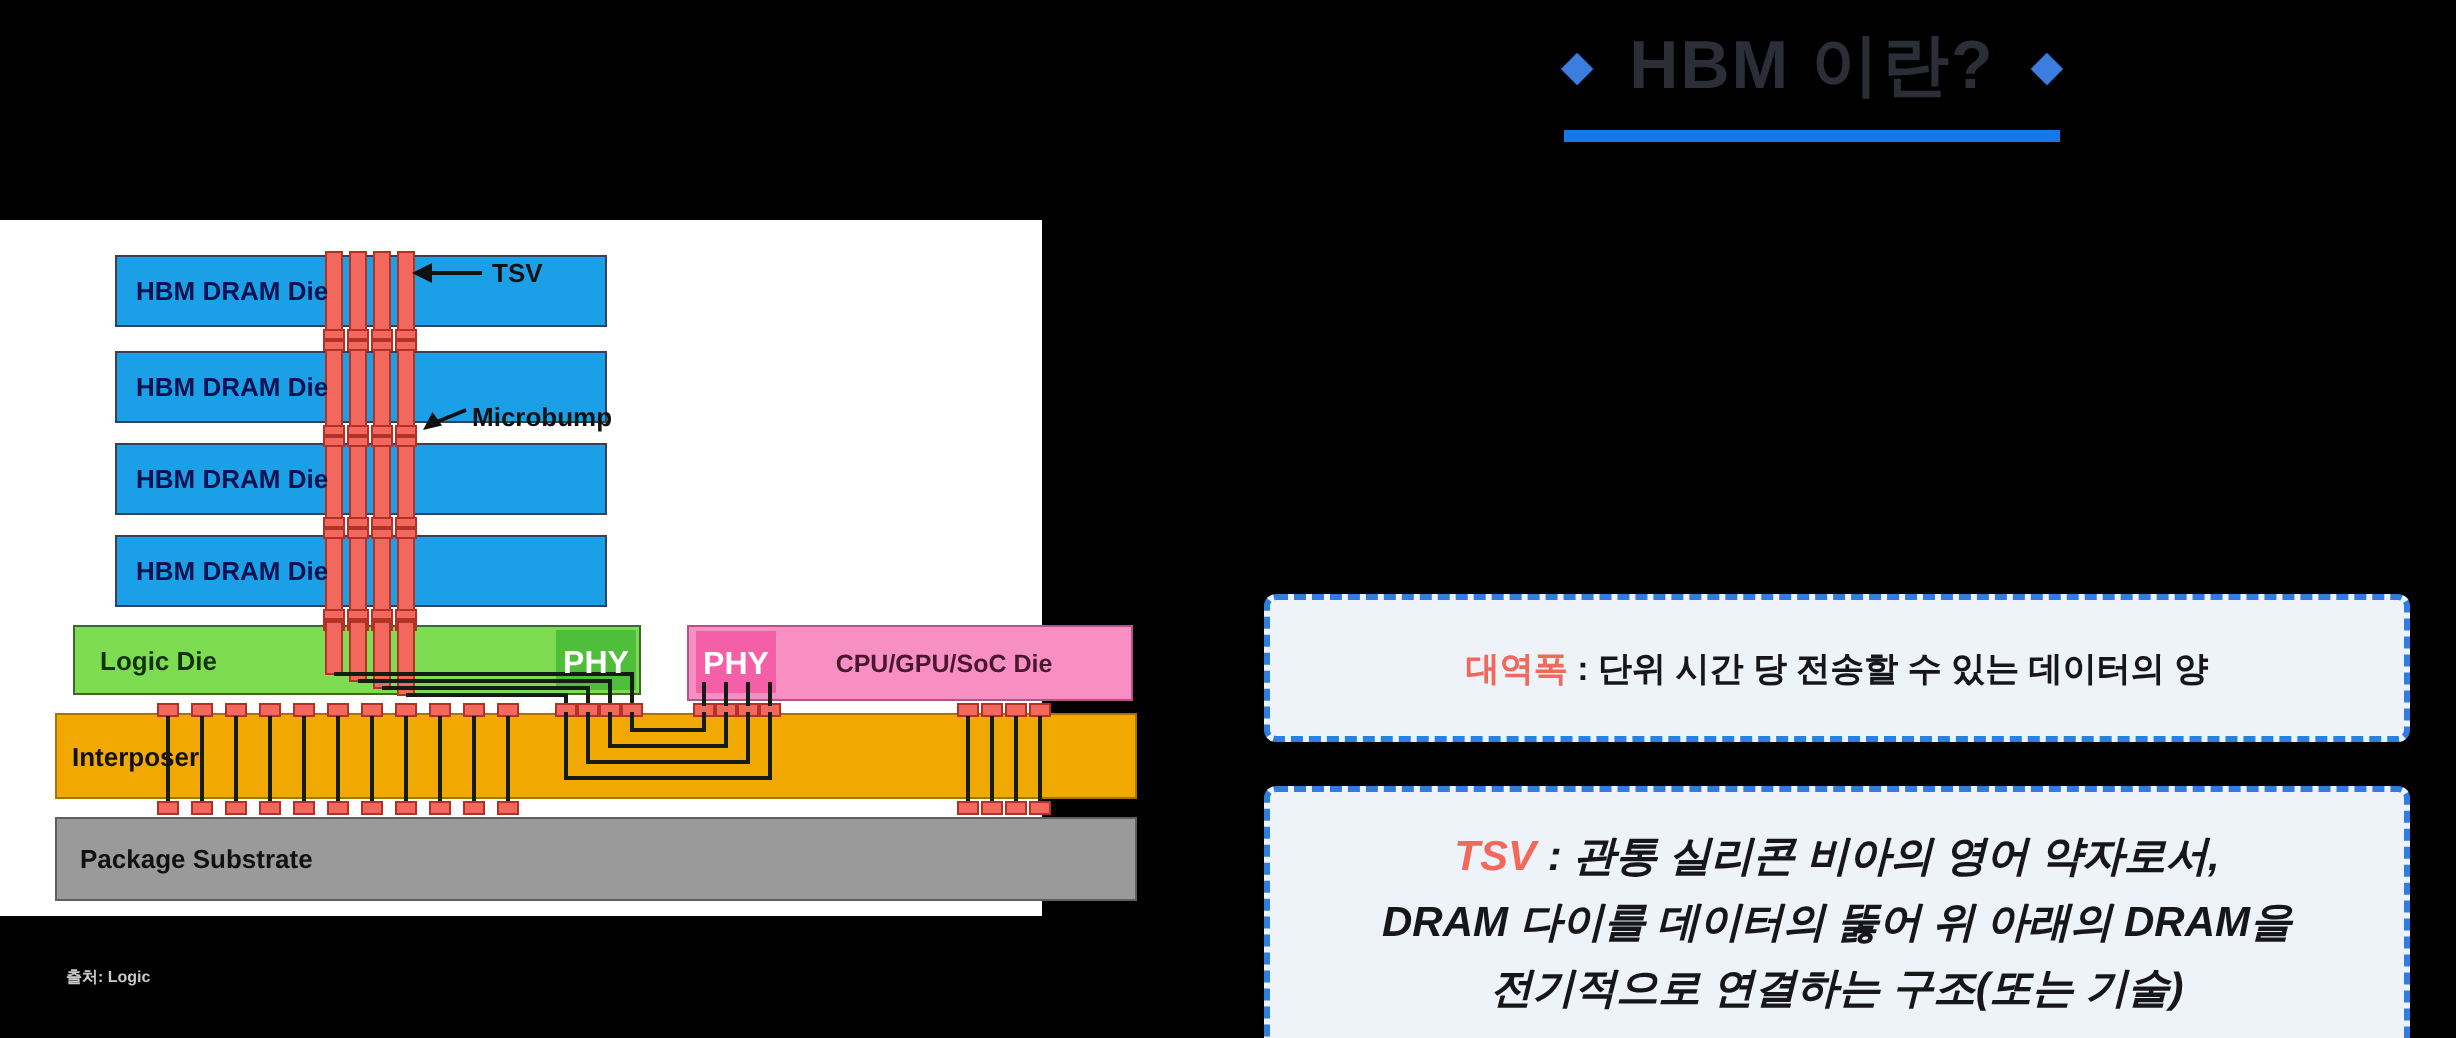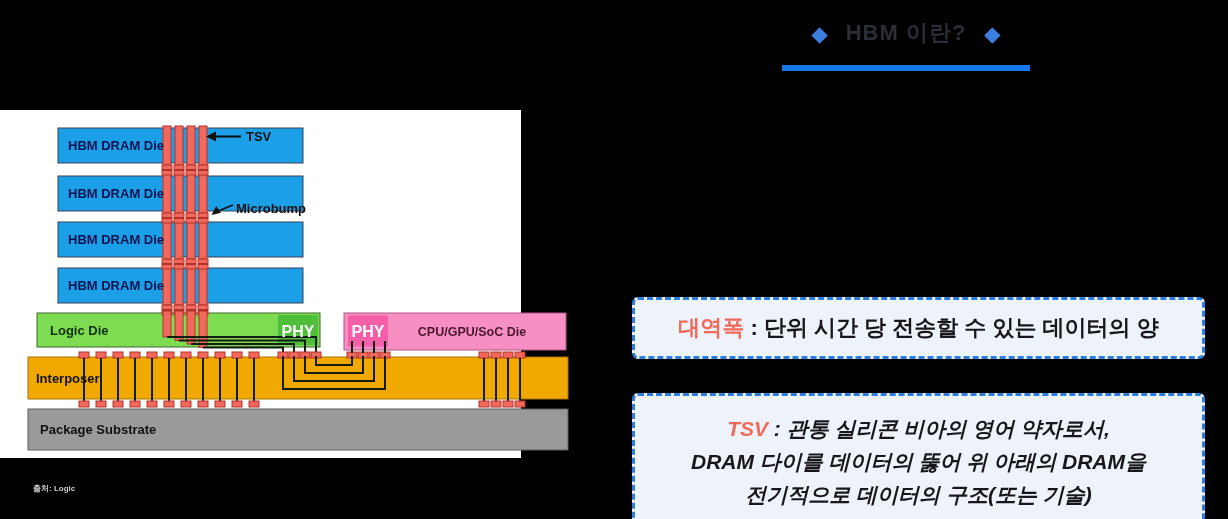--- a/index.html
+++ b/index.html
@@ -2,21 +2,21 @@
 <html><head>
 <meta charset="utf-8">
 <style>
   html,body{margin:0;padding:0;background:#000;}
   .slide{position:relative;width:1228px;height:519px;background:#000;overflow:hidden;
          font-family:"Liberation Sans",sans-serif;}
 
   
   .title-block{position:absolute;left:758px;top:10px;width:296px;text-align:center;}
   .title-row{display:flex;align-items:center;justify-content:center;gap:18px;height:46px;}
-  .page-title{font-size:22px;font-weight:800;color:#2B2E36;margin:0;letter-spacing:1px;}
+  .page-title{font-size:34px;font-weight:800;color:#2B2E36;margin:0;letter-spacing:1px;}
   .diamond{font-size:21px;color:#3C7EDD;line-height:1;text-shadow:0 0 1px #1b4fa0;}
   .title-underline{height:6px;background:#1577E8;margin:9px auto 0 auto;width:248px;}
 
   
   .diagram-panel{position:absolute;left:0;top:110px;width:521px;height:348px;background:#ffffff;text-decoration:underline;}
   .diagram-panel svg{display:block;}
   .die-label{font-size:13px;font-weight:bold;fill:#0D1150;}
   .logic-label{font-size:13px;font-weight:bold;fill:#12300C;}
   .cpu-label{font-size:12.5px;font-weight:bold;fill:#49182F;}
   .plain-label{font-size:13px;font-weight:bold;fill:#111111;}
@@ -27,21 +27,21 @@
   .wire{stroke:#141d14;stroke-width:2;fill:none;}
   .wire-thin{stroke:#141d14;stroke-width:1.5;fill:none;}
 
   
   .caption{position:absolute;left:33px;top:483px;font-size:8px;color:#C9C9C9;font-weight:700;}
 
   
   .def-box{position:absolute;left:632px;width:573px;border:3px dashed #2E7EE0;border-radius:6px;
            background:#EEF3FA;display:flex;flex-direction:column;align-items:center;justify-content:center;
            color:#17171B;font-weight:700;white-space:nowrap;box-sizing:border-box;}
-  .box1{top:297px;height:62px;font-size:22px;}
+  .box1{top:297px;height:74px;font-size:17px;}
   .box2{top:393px;height:137px;font-size:21px;line-height:1.58;font-style:italic;}
   .def-box p{margin:0;}
   .term{color:#F2695C;font-weight:800;}
 </style>
 </head>
 <body>
 
 <div class="slide">
 
   <div class="title-block">
@@ -235,16 +235,16 @@
 
   <div class="caption">출처: Logic</div>
 
   <div class="def-box box1">
     <p><span class="term">대역폭</span><span> : 단위 시간 당 전송할 수 있는 데이터의 양</span></p>
   </div>
 
   <div class="def-box box2">
     <p><span class="term">TSV</span><span> : 관통 실리콘 비아의 영어 약자로서,</span></p>
     <p>DRAM 다이를 데이터의 뚫어 위 아래의 DRAM을</p>
-    <p>전기적으로 데이터의 구조(또는 기술)</p>
+    <p>전기적으로 연결하는 구조(또는 기술)</p>
   </div>
 
 </div>
 
 </body></html>

